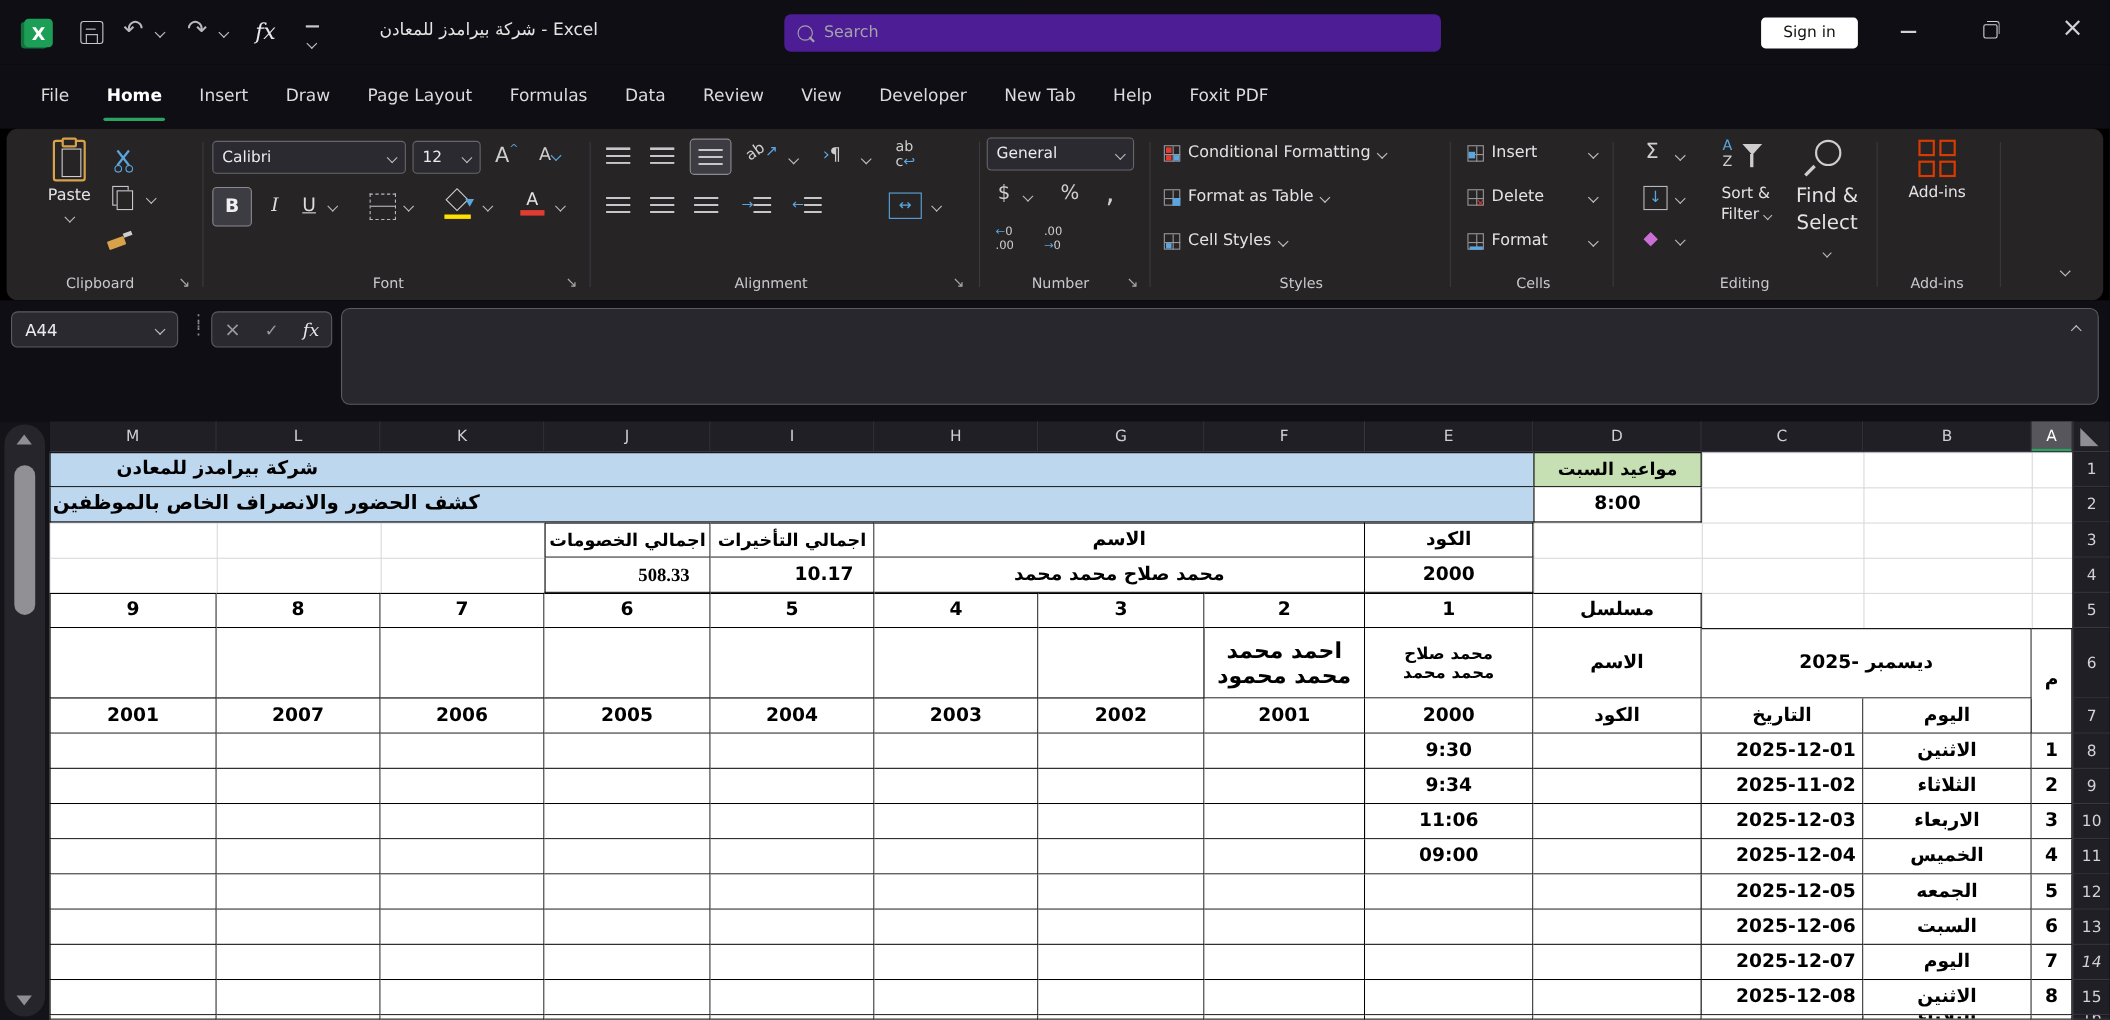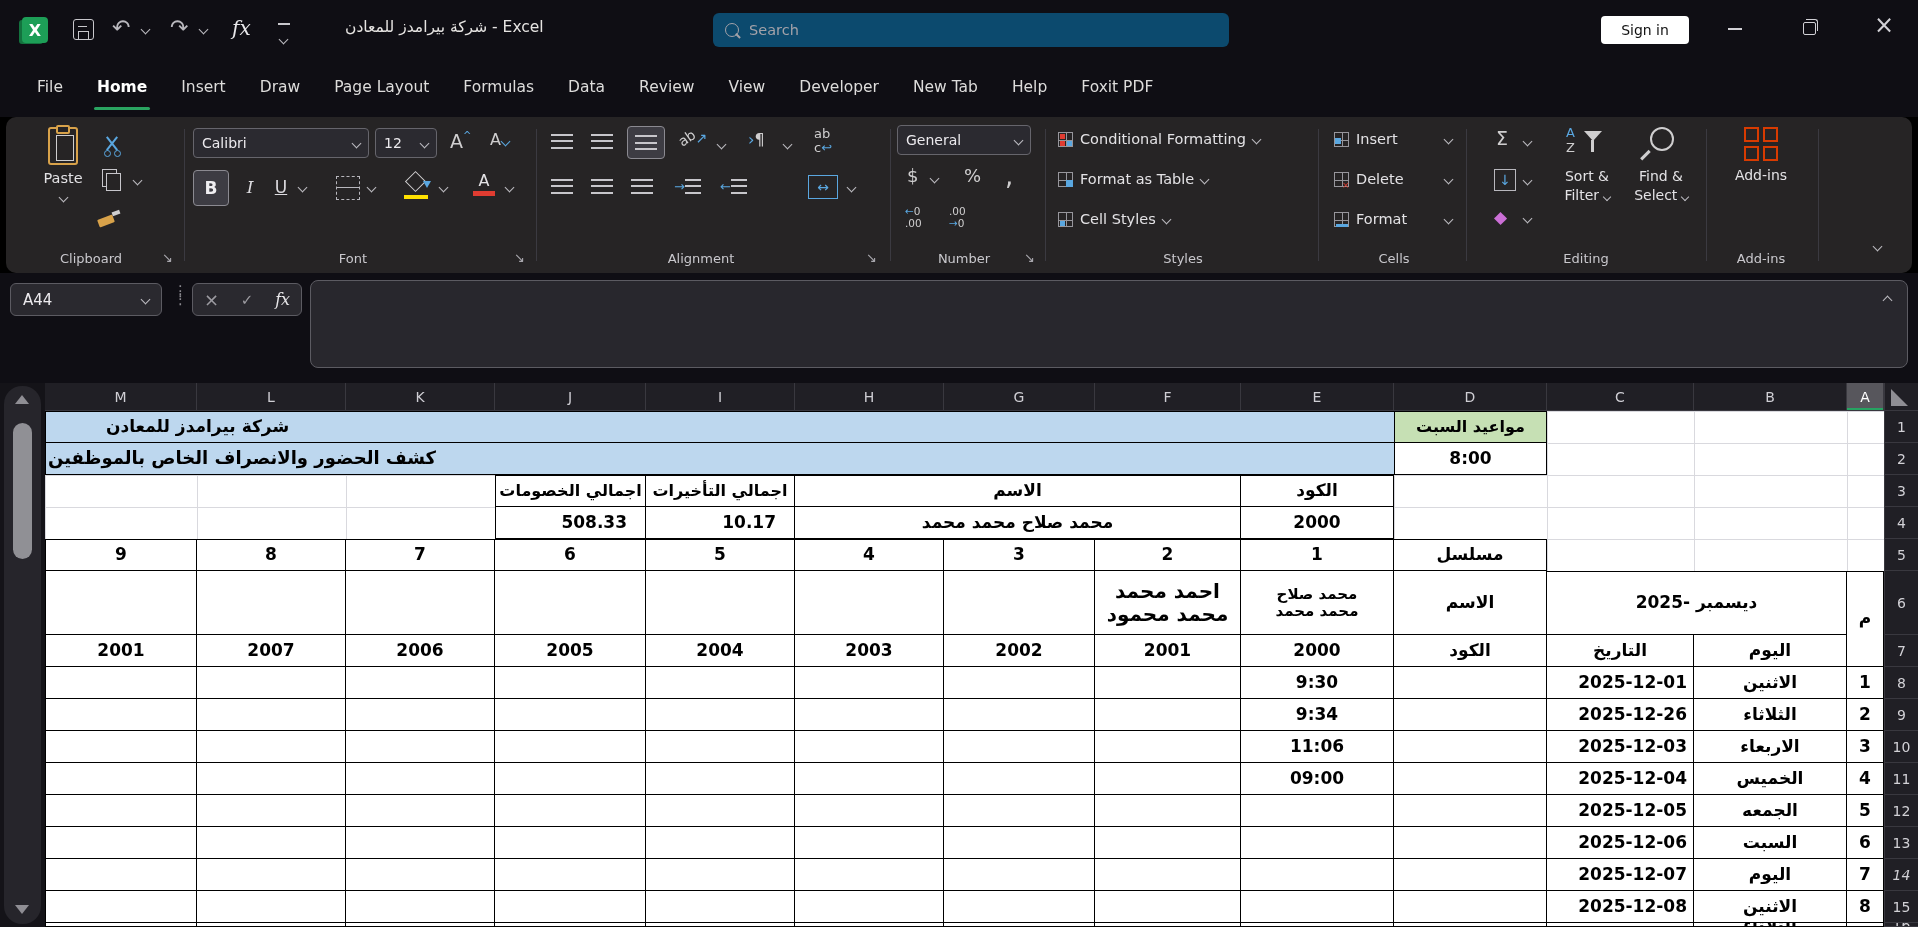--- a/index.html
+++ b/index.html
@@ -51,21 +51,21 @@
   <div class="abs ric" style="left:112px;top:15px;font-size:22px;color:#b9b8be;">↶</div>
   <span class="cv abs" style="left:142px;top:26px;"></span>
   <div class="abs ric" style="left:170px;top:15px;font-size:22px;color:#b9b8be;">↷</div>
   <span class="cv abs" style="left:200px;top:26px;"></span>
   <div class="abs" style="left:232px;top:16px;font-size:20px;font-style:italic;font-family:'DejaVu Serif',serif;color:#e8e7ea;">fx</div>
   <div class="abs" style="left:278px;top:23px;width:12px;">
     <div style="height:1.6px;background:#c8c7cc;margin-bottom:3px;"></div>
     <span class="cv" style="margin-left:2px;"></span>
   </div>
   <div class="abs" style="left:345px;top:18px;font-size:15.5px;color:#e6e4e2;">شركة بيرامدز للمعادن  -  Excel</div>
-  <div class="abs flex" style="left:713px;top:13px;width:516px;height:34px;background:#0c4a6e;border-radius:6px;padding:0 12px;box-sizing:border-box;gap:10px;">
+  <div class="abs flex" style="left:713px;top:13px;width:597px;height:34px;background:#4c1d95;border-radius:6px;padding:0 12px;box-sizing:border-box;gap:10px;">
     <span style="width:12px;height:12px;border:1.7px solid #a3a2a9;border-radius:50%;position:relative;display:inline-block;">
       <i style="position:absolute;width:1.7px;height:6px;background:#a3a2a9;left:11px;top:9px;transform:rotate(-45deg);"></i>
     </span>
     <span style="color:#a3a2a9;font-size:14.5px;">Search</span>
   </div>
   <div class="abs" style="left:1601px;top:16px;width:88px;height:28px;background:#fff;color:#111;border-radius:4px;display:flex;align-items:center;justify-content:center;font-size:14px;">Sign in</div>
   <div class="abs" style="left:1728px;top:28px;width:14px;height:1.6px;background:#d2d1d6;"></div>
   <div class="abs" style="left:1803px;top:22px;width:11px;height:11px;border:1.4px solid #d2d1d6;border-radius:2px;">
     <div class="abs" style="left:2px;top:-4px;width:11px;height:11px;border:1.4px solid #d2d1d6;border-left:none;border-bottom:none;border-radius:0 3px 0 0;"></div>
   </div>
@@ -268,21 +268,21 @@
       <i style="position:absolute;left:30px;top:6px;width:0;height:0;border-left:9px solid transparent;border-right:9px solid transparent;border-top:10px solid #cfcecf;"></i>
       <i style="position:absolute;left:37px;top:15px;width:3px;height:12px;background:#cfcecf;"></i>
     </div>
     <div style="font-size:14px;color:#e3e2e5;line-height:1.35;"><span>Sort &amp;</span><br><span>Filter</span> <span class="cv" style="width:5px;height:5px;"></span></div>
   </div>
   <div class="abs" style="left:1622px;top:8px;width:66px;text-align:center;">
     <div style="height:42px;position:relative;">
       <i style="position:absolute;left:22px;top:2px;width:20px;height:20px;border:2px solid #cfcecf;border-radius:50%;"></i>
       <i style="position:absolute;left:16px;top:24px;width:2.5px;height:12px;background:#cfcecf;transform:rotate(45deg);"></i>
     </div>
-    <div style="font-size:14px;color:#e3e2e5;line-height:1.35;"><span>Find &amp;</span><br><span>Select</span> <span class="cv" style="width:5px;height:5px;"></span></div>
+    <div style="font-size:18px;color:#e3e2e5;line-height:1.35;"><span>Find &amp;</span><br><span>Select</span> <span class="cv" style="width:5px;height:5px;"></span></div>
   </div>
   <div class="glabel" style="left:1470px;width:220px;">Editing</div>
   <div class="vdiv" style="left:1700px;"></div>
 
   <div class="abs" style="left:1716px;top:10px;width:78px;text-align:center;">
     <div style="margin:0 auto;width:34px;height:34px;display:grid;grid-template-columns:15px 15px;grid-template-rows:15px 15px;gap:4px;">
       <i style="border:2.4px solid #d83b01;box-sizing:border-box;"></i>
         <i style="border:2.4px solid #d83b01;box-sizing:border-box;"></i>
       <i style="border:2.4px solid #d83b01;box-sizing:border-box;"></i>
         <i style="border:2.4px solid #d83b01;box-sizing:border-box;"></i>
@@ -347,21 +347,21 @@
     </div>
   <div id="cells">
       <div class="tcell" style="left: 45px; top: 411px; width: 1349px; height: 32px; background: rgb(189, 215, 238); font-size: 17px; justify-content: flex-start; padding-left: 60px; border-right: none; border-left: 1px solid rgb(0, 0, 0); border-top: 1px solid rgb(0, 0, 0);"><span dir="rtl">شركة بيرامدز للمعادن</span></div>
       <div class="tcell" style="left: 1394px; top: 411px; width: 153px; height: 32px; background: rgb(198, 224, 180); font-size: 16px; border: 1px solid rgb(0, 0, 0);"><span dir="rtl">مواعيد السبت</span></div>
       <div class="tcell" style="left: 45px; top: 443px; width: 1349px; height: 32px; background: rgb(189, 215, 238); font-size: 18px; justify-content: flex-start; padding-left: 2px; border-right: none; border-left: 1px solid rgb(0, 0, 0);"><span dir="rtl">كشف الحضور والانصراف الخاص بالموظفين</span></div>
       <div class="tcell" style="left: 1394px; top: 443px; width: 153px; height: 32px; border-top: none; border-right: 1px solid rgb(0, 0, 0); border-bottom: 1px solid rgb(0, 0, 0); border-left: 1px solid rgb(0, 0, 0); border-image: initial;"><span dir="ltr">8:00</span></div>
       <div class="tcell" style="left: 495px; top: 475px; width: 151px; height: 32px; font-size: 16px; border-top: 1px solid rgb(0, 0, 0); border-left: 1px solid rgb(0, 0, 0);"><span dir="rtl">اجمالي الخصومات</span></div>
       <div class="tcell" style="left: 646px; top: 475px; width: 149px; height: 32px; font-size: 16px; border-top: 1px solid rgb(0, 0, 0);"><span dir="rtl">اجمالي التأخيرات</span></div>
       <div class="tcell" style="left: 795px; top: 475px; width: 446px; height: 32px; border-top: 1px solid rgb(0, 0, 0);"><span dir="rtl">الاسم</span></div>
       <div class="tcell" style="left: 1241px; top: 475px; width: 153px; height: 32px; border-top: 1px solid rgb(0, 0, 0);"><span dir="rtl">الكود</span></div>
-      <div class="tcell" style="left: 495px; top: 507px; width: 151px; height: 32px; justify-content: flex-end; padding-right: 18px; border-left: 1px solid rgb(0, 0, 0);"><span dir="ltr">508.33</span></div>
+      <div class="tcell" style="left: 495px; top: 507px; width: 151px; height: 32px; justify-content: flex-end; padding-right: 18px; border-left: 1px solid rgb(0, 0, 0); font-family: Liberation Serif, serif;"><span dir="ltr">508.33</span></div>
       <div class="tcell" style="left: 646px; top: 507px; width: 149px; height: 32px; justify-content: flex-end; padding-right: 18px;"><span dir="ltr">10.17</span></div>
       <div class="tcell" style="left: 795px; top: 507px; width: 446px; height: 32px;"><span dir="rtl">محمد صلاح محمد محمد</span></div>
       <div class="tcell" style="left: 1241px; top: 507px; width: 153px; height: 32px;"><span dir="ltr">2000</span></div>
       <div class="tcell" style="left: 45px; top: 539px; width: 152px; height: 32px; border-top: 1px solid rgb(0, 0, 0); border-left: 1px solid rgb(0, 0, 0);"><span dir="ltr">9</span></div>
       <div class="tcell" style="left: 197px; top: 539px; width: 149px; height: 32px; border-top: 1px solid rgb(0, 0, 0);"><span dir="ltr">8</span></div>
       <div class="tcell" style="left: 346px; top: 539px; width: 149px; height: 32px; border-top: 1px solid rgb(0, 0, 0);"><span dir="ltr">7</span></div>
       <div class="tcell" style="left: 495px; top: 539px; width: 151px; height: 32px; border-top: 1px solid rgb(0, 0, 0);"><span dir="ltr">6</span></div>
       <div class="tcell" style="left: 646px; top: 539px; width: 149px; height: 32px; border-top: 1px solid rgb(0, 0, 0);"><span dir="ltr">5</span></div>
       <div class="tcell" style="left: 795px; top: 539px; width: 149px; height: 32px; border-top: 1px solid rgb(0, 0, 0);"><span dir="ltr">4</span></div>
       <div class="tcell" style="left: 944px; top: 539px; width: 151px; height: 32px; border-top: 1px solid rgb(0, 0, 0);"><span dir="ltr">3</span></div>
@@ -385,21 +385,21 @@
       <div class="tcell" style="left: 1095px; top: 635px; width: 146px; height: 32px;"><span dir="ltr">2001</span></div>
       <div class="tcell" style="left: 1241px; top: 635px; width: 153px; height: 32px;"><span dir="ltr">2000</span></div>
       <div class="tcell" style="left: 1394px; top: 635px; width: 153px; height: 32px;"><span dir="rtl">الكود</span></div>
       <div class="tcell" style="left: 1547px; top: 635px; width: 147px; height: 32px;"><span dir="rtl">التاريخ</span></div>
       <div class="tcell" style="left: 1694px; top: 635px; width: 153px; height: 32px;"><span dir="rtl">اليوم</span></div>
       <div class="tcell" style="left: 1241px; top: 667px; width: 153px; height: 32px;"><span dir="ltr">9:30</span></div>
       <div class="tcell" style="left: 1241px; top: 699px; width: 153px; height: 32px;"><span dir="ltr">9:34</span></div>
       <div class="tcell" style="left: 1241px; top: 731px; width: 153px; height: 32px;"><span dir="ltr">11:06</span></div>
       <div class="tcell" style="left: 1241px; top: 763px; width: 153px; height: 32px;"><span dir="ltr">09:00</span></div>
       <div class="tcell" style="left: 1547px; top: 667px; width: 147px; height: 32px; justify-content: flex-end; padding-right: 6px;"><span dir="ltr">2025-12-01</span></div>
-      <div class="tcell" style="left: 1547px; top: 699px; width: 147px; height: 32px; justify-content: flex-end; padding-right: 6px;"><span dir="ltr">2025-12-26</span></div>
+      <div class="tcell" style="left: 1547px; top: 699px; width: 147px; height: 32px; justify-content: flex-end; padding-right: 6px;"><span dir="ltr">2025-11-02</span></div>
       <div class="tcell" style="left: 1547px; top: 731px; width: 147px; height: 32px; justify-content: flex-end; padding-right: 6px;"><span dir="ltr">2025-12-03</span></div>
       <div class="tcell" style="left: 1547px; top: 763px; width: 147px; height: 32px; justify-content: flex-end; padding-right: 6px;"><span dir="ltr">2025-12-04</span></div>
       <div class="tcell" style="left: 1547px; top: 795px; width: 147px; height: 32px; justify-content: flex-end; padding-right: 6px;"><span dir="ltr">2025-12-05</span></div>
       <div class="tcell" style="left: 1547px; top: 827px; width: 147px; height: 32px; justify-content: flex-end; padding-right: 6px;"><span dir="ltr">2025-12-06</span></div>
       <div class="tcell" style="left: 1547px; top: 859px; width: 147px; height: 32px; justify-content: flex-end; padding-right: 6px;"><span dir="ltr">2025-12-07</span></div>
       <div class="tcell" style="left: 1547px; top: 891px; width: 147px; height: 32px; justify-content: flex-end; padding-right: 6px;"><span dir="ltr">2025-12-08</span></div>
       <div class="tcell" style="left: 1694px; top: 667px; width: 153px; height: 32px;"><span dir="rtl">الاثنين</span></div>
       <div class="tcell" style="left: 1694px; top: 699px; width: 153px; height: 32px;"><span dir="rtl">الثلاثاء</span></div>
       <div class="tcell" style="left: 1694px; top: 731px; width: 153px; height: 32px;"><span dir="rtl">الاربعاء</span></div>
       <div class="tcell" style="left: 1694px; top: 763px; width: 153px; height: 32px;"><span dir="rtl">الخميس</span></div>

